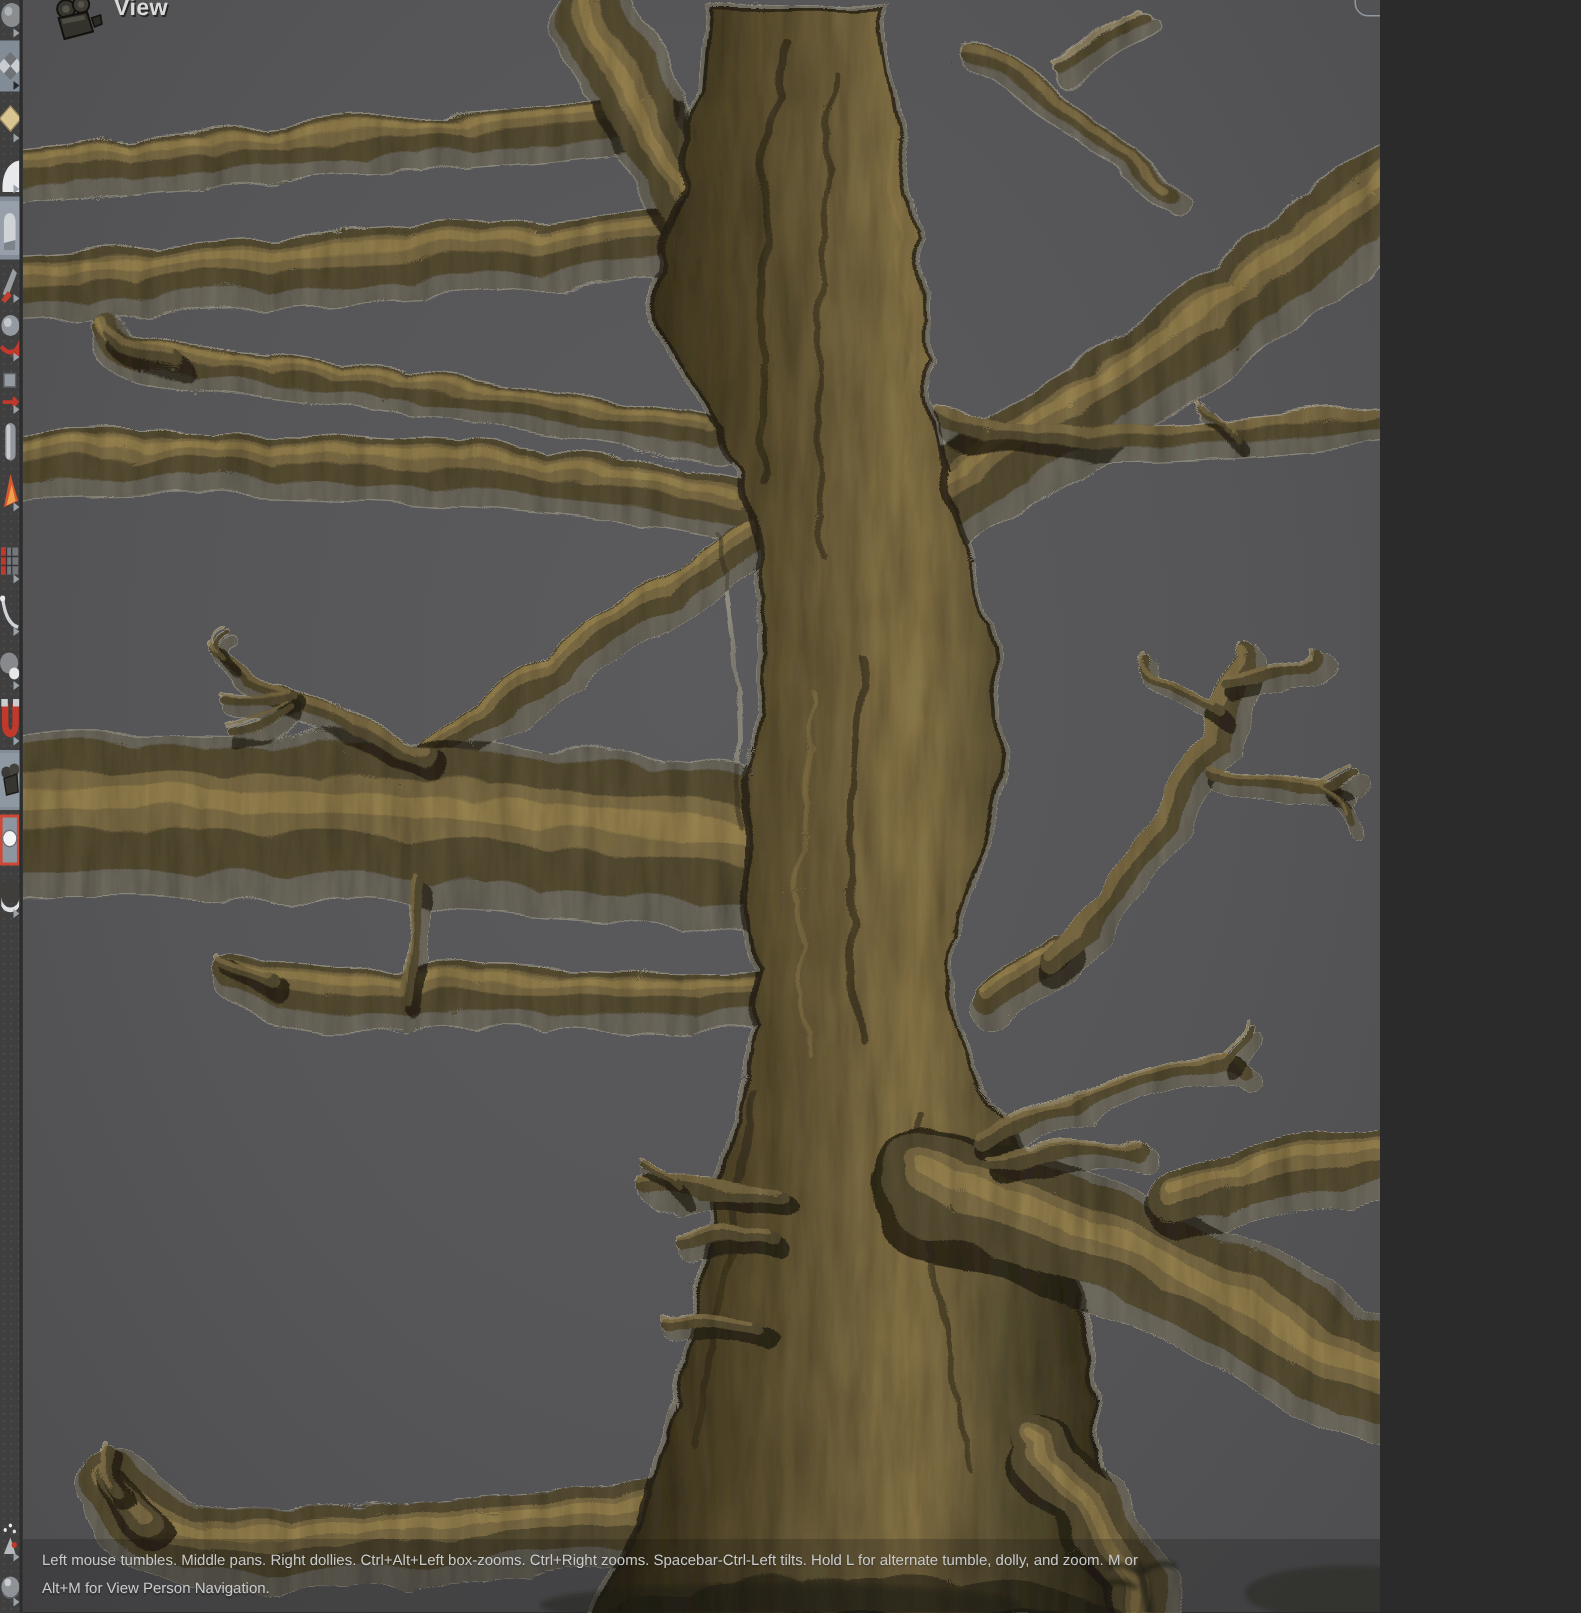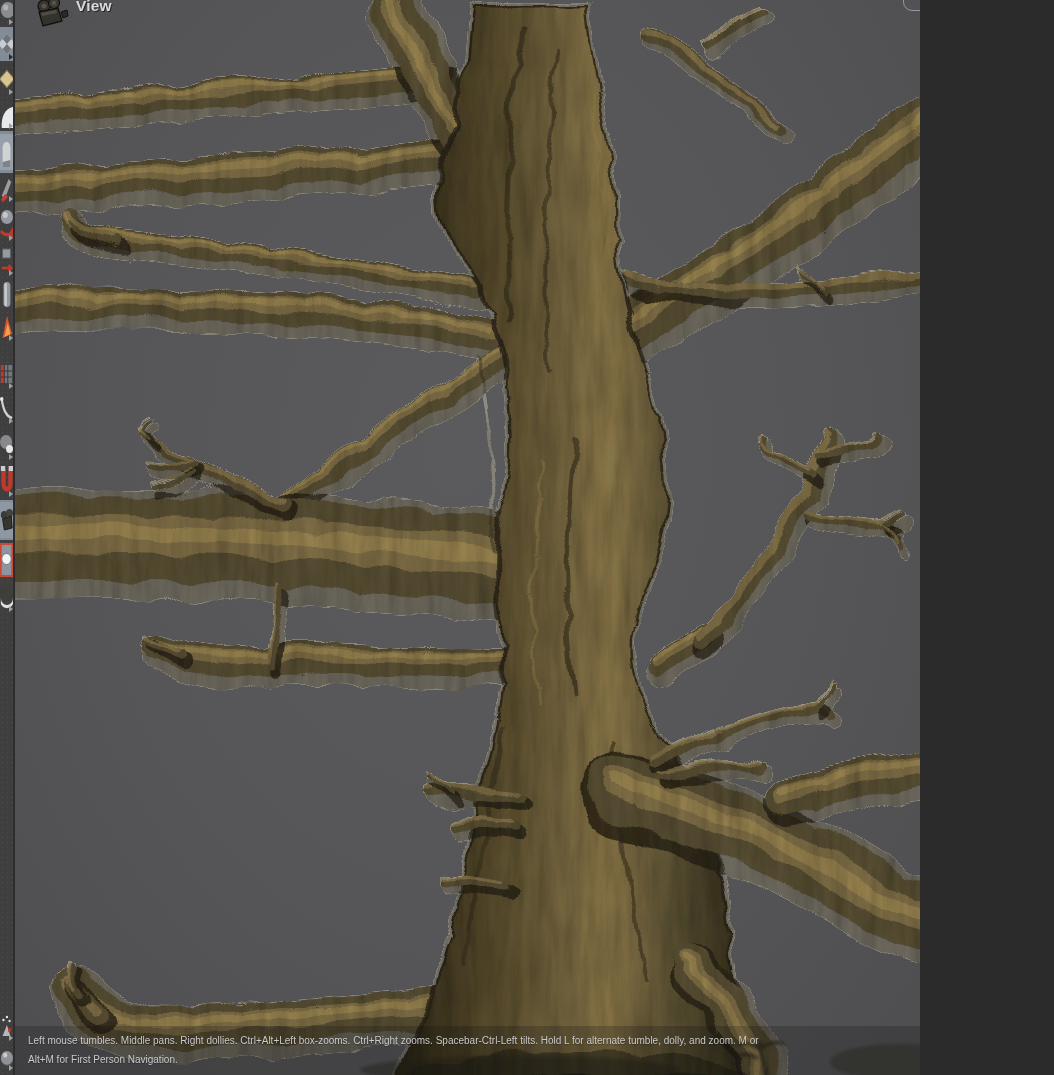--- a/index.html
+++ b/index.html
@@ -272,21 +272,21 @@
   <div id="btn1" class="topBtn">
     <span>+</span>
   </div>
   <div id="btn2" class="topBtn">
     <span></span>
   </div>
 
   <div id="helpBand"></div>
   <div id="helpText">
     <div>Left mouse tumbles. Middle pans. Right dollies. Ctrl+Alt+Left box-zooms. Ctrl+Right zooms. Spacebar-Ctrl-Left tilts. Hold L for alternate tumble, dolly, and zoom. M or</div>
-    <div>Alt+M for First Person Navigation.</div>
+    <div>Alt+M for View Person Navigation.</div>
   </div>
 
   <div id="sidebar">
       <div class="icon" style="top: 0px; height: 26px;">
         <svg viewBox="0 0 15 26" preserveAspectRatio="none">
           <circle cx="9" cy="10" r="8" fill="#8a8d90"></circle>
           <circle cx="6.5" cy="7.5" r="3" fill="#b8bbbe" opacity=".8"></circle>
         </svg>
         <span class="fly"></span>
       </div>

